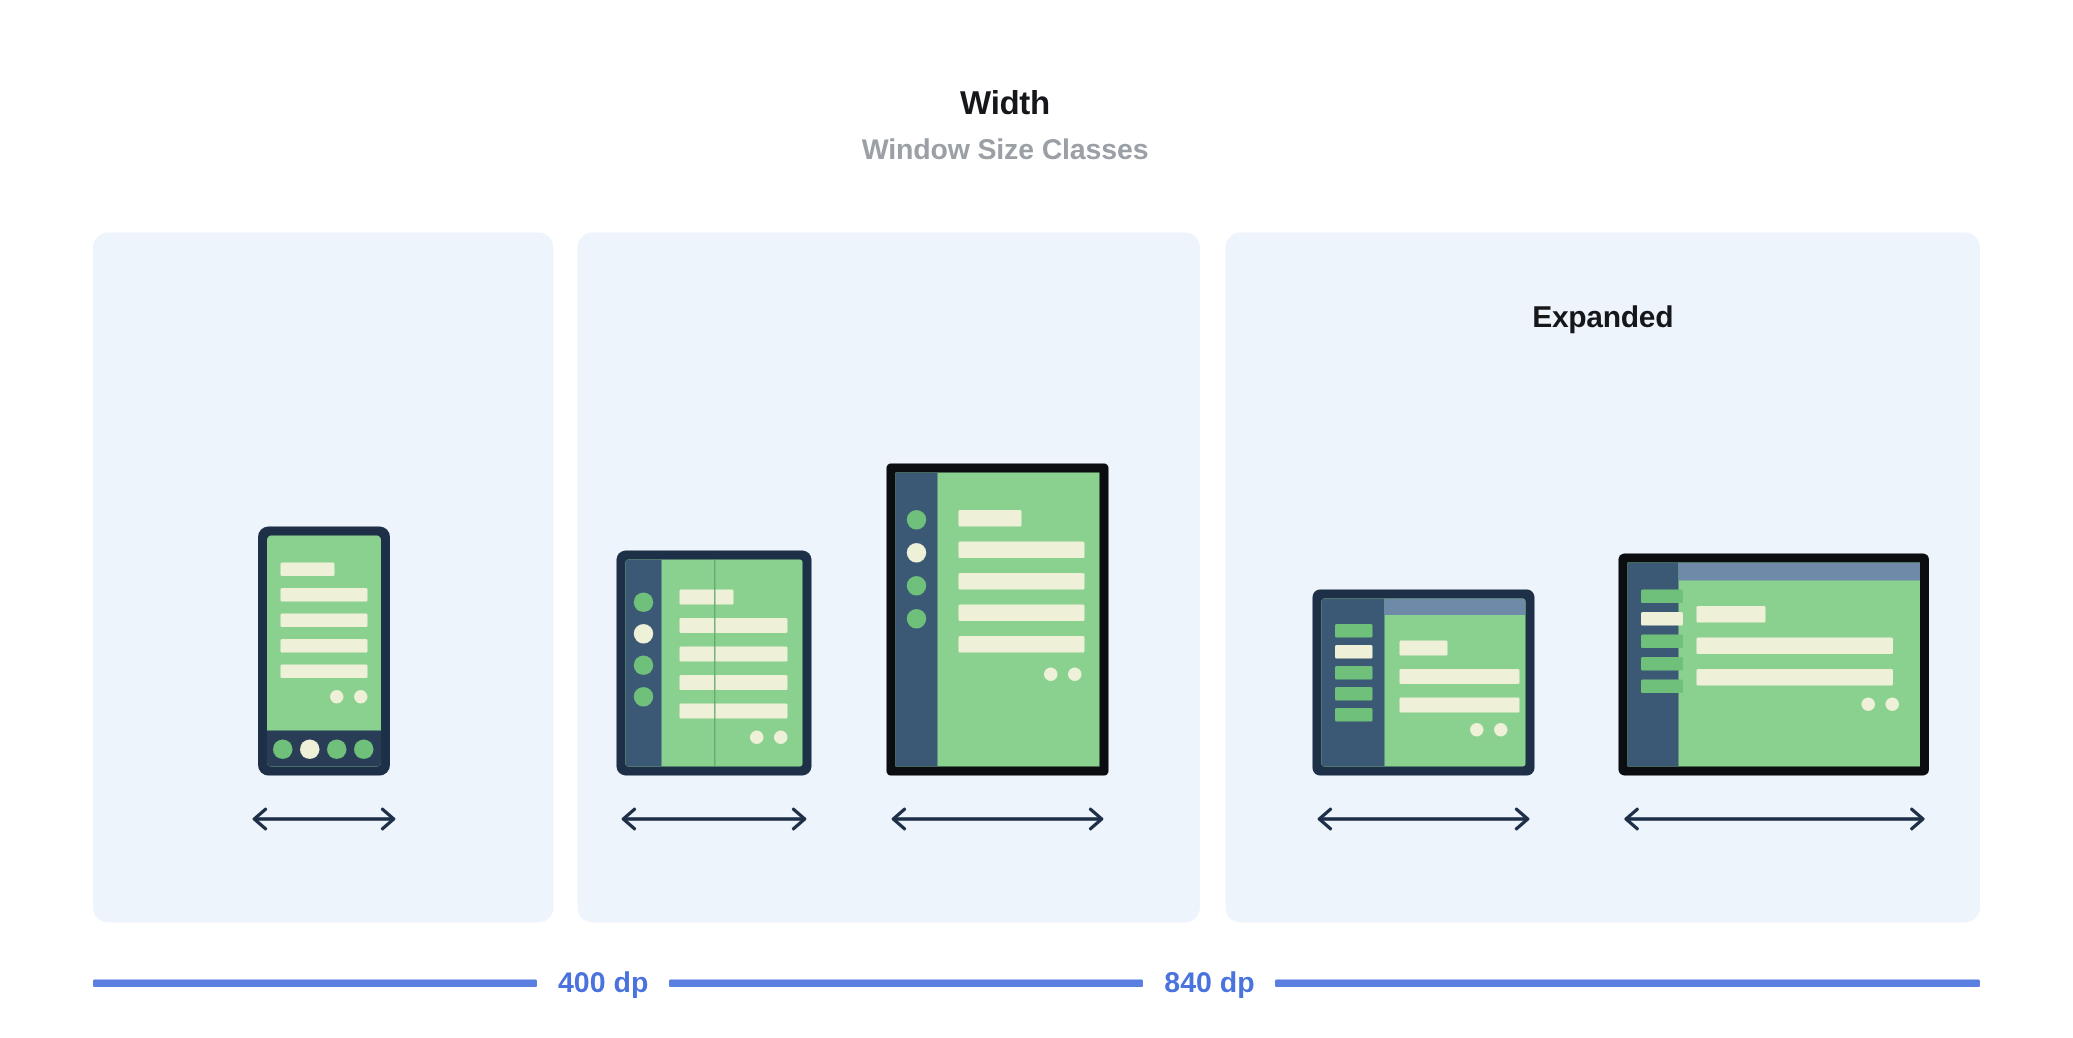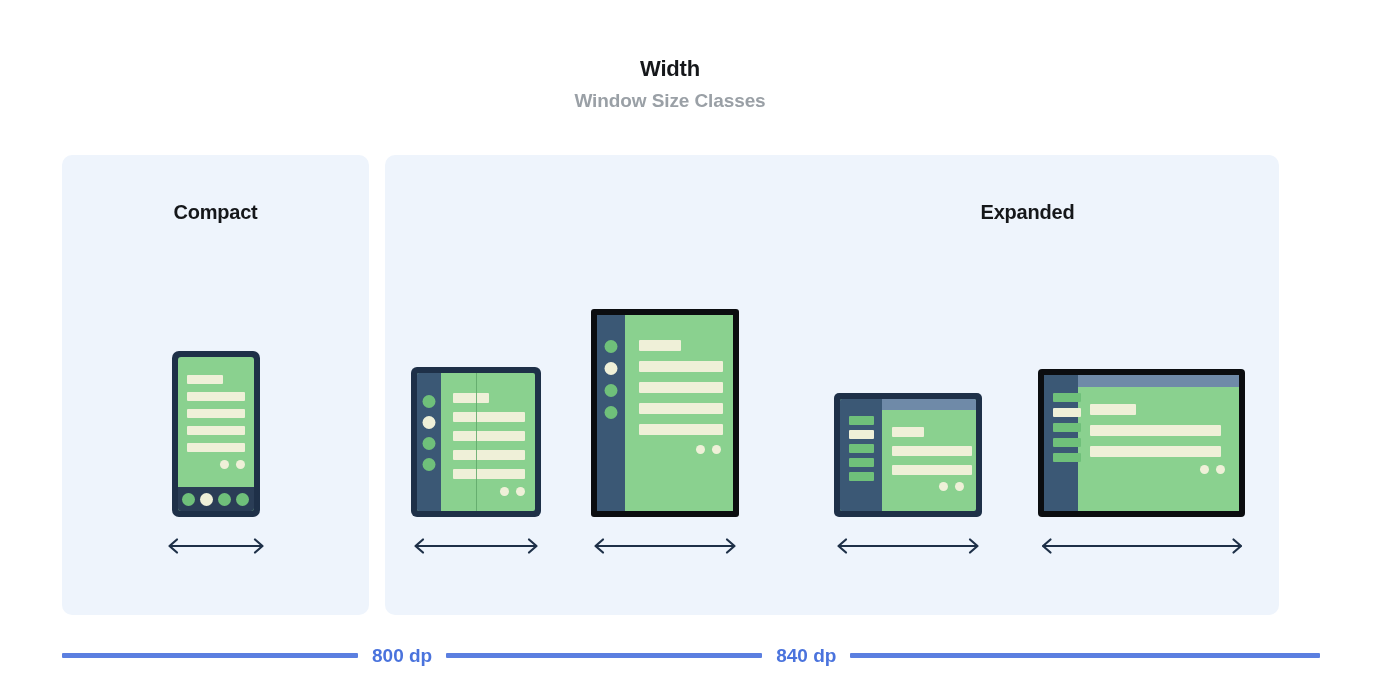--- a/index.html
+++ b/index.html
@@ -53,21 +53,21 @@
   .panel {
     position: absolute;
     top: 0;
     height: 460px;
     background: #eef4fc;
     border-radius: 10px;
     box-sizing: border-box;
   }
   .panel-compact  { left: 0px;   width: 307px; }
   .panel-medium   { left: 323px; width: 415px; }
-  .panel-expanded { left: 714px; width: 503px; }
+  .panel-expanded { left: 755px; width: 503px; }
 
   .panel-label {
     position: absolute;
     top: 46px;
     left: 0;
     width: 100%;
     text-align: center;
     font-size: 20px;
     font-weight: bold;
     color: #15171a;
@@ -240,21 +240,20 @@
 <body>
 
 <div class="header">
   <div class="page-title">Width</div>
   <div class="page-subtitle">Window Size Classes</div>
 </div>
 
 <div class="panels">
 
   <div class="panel panel-compact">
-    <div class="panel-label">Compact</div>
 
     <div class="device-row">
       <div class="device-slot" style="left:50%; transform:translateX(-50%);">
         <div class="device-wrap">
 
           <div class="device bezel-navy" style="width:88px;height:166px;">
             <div class="screen" style="border-radius:3px;">
               <div class="bar" style="left:9px;  top:18px; width:36px; height:9px;"></div>
               <div class="bar" style="left:9px;  top:35px; width:58px; height:9px;"></div>
               <div class="bar" style="left:9px;  top:52px; width:58px; height:9px;"></div>
@@ -432,17 +431,17 @@
         </div>
       </div>
 
     </div>
   </div>
 
 </div>
 
 <div class="scale">
   <div class="scale-line" style="flex:0 0 296px;"></div>
-  <div class="scale-label">800 dp</div>
+  <div class="scale-label">400 dp</div>
   <div class="scale-line" style="flex:0 0 316px;"></div>
   <div class="scale-label">840 dp</div>
   <div class="scale-line" style="flex:1 1 auto;"></div>
 </div>
 
 </body></html>

